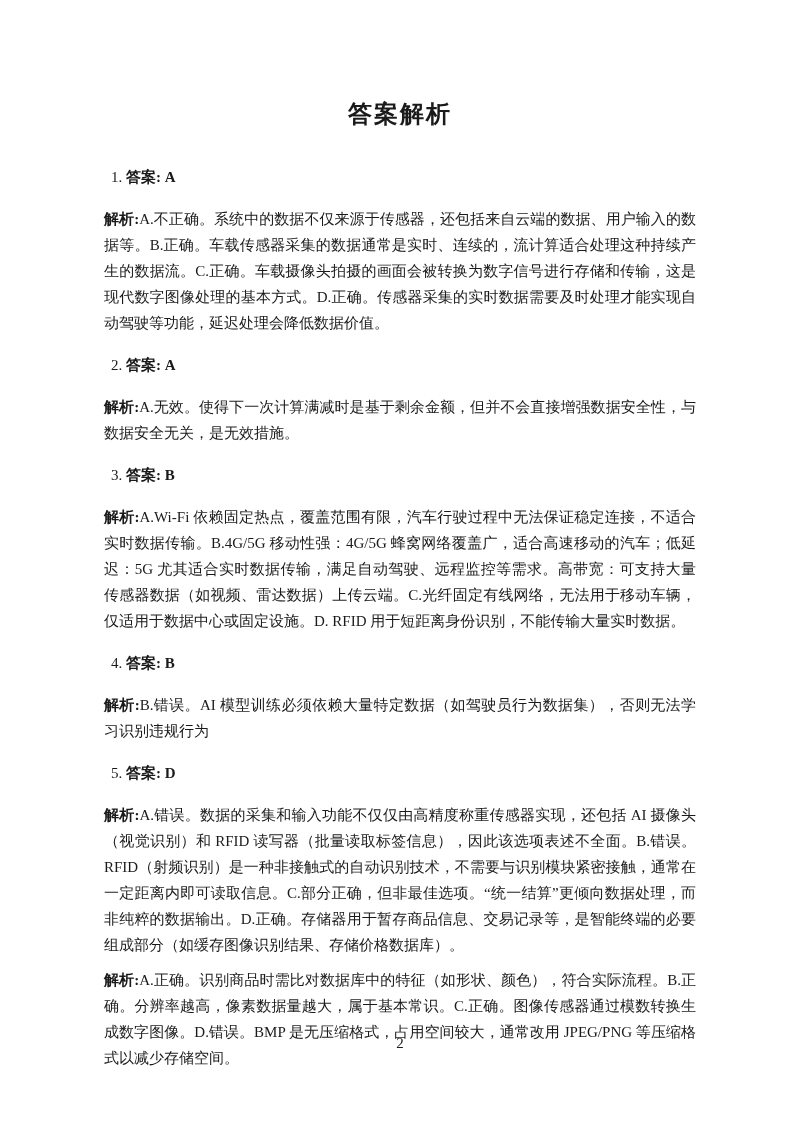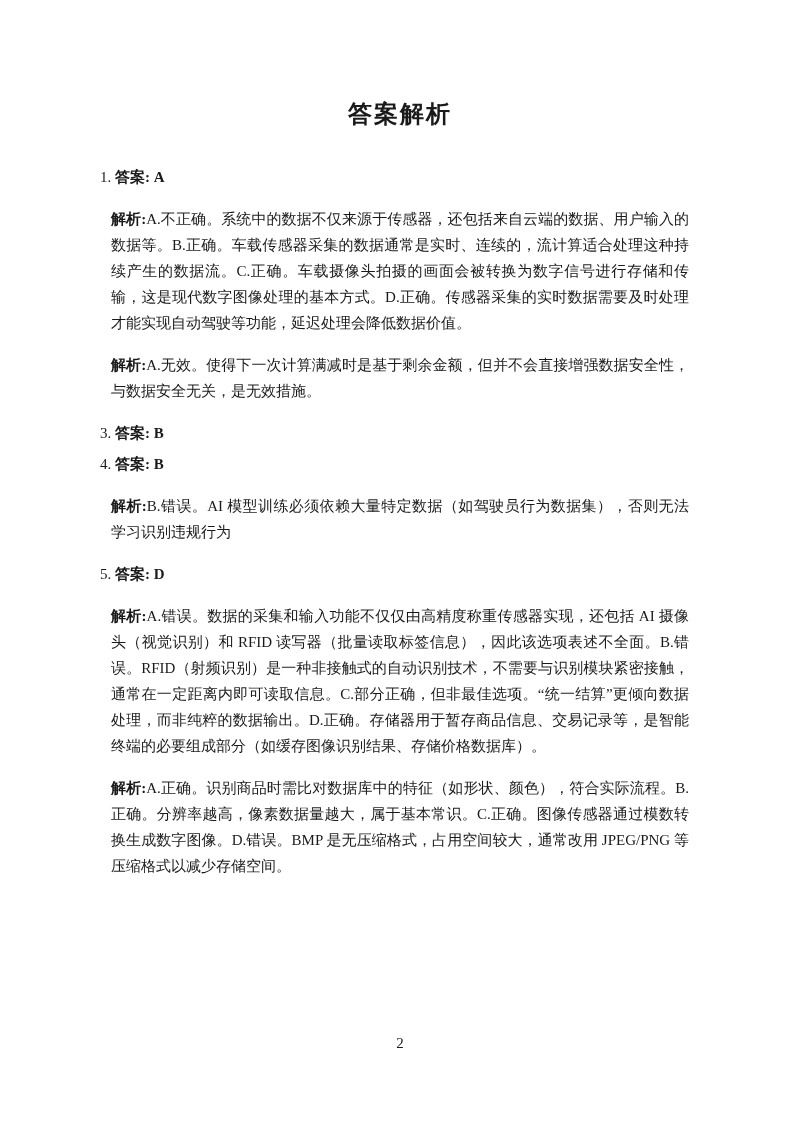--- a/index.html
+++ b/index.html
@@ -29,28 +29,28 @@
     letter-spacing: 2px;
   }
   .content {
     font-size: 15px;
     line-height: 26px;
   }
   .item {
     margin: 0 0 3px 0;
   }
   .answer-line {
-    margin: 5px;
+    margin: 16px;
     font-weight: normal;
   }
   .answer-line .bold {
     font-weight: bold;
   }
   .analysis {
-    margin: 16px;
+    margin: 9px;
     text-align: justify;
   }
   .analysis .bold {
     font-weight: bold;
   }
   .page-number {
     position: absolute;
     bottom: 72px;
     left: 0;
     width: 800px;
@@ -65,25 +65,27 @@
   <h1 class="title">答案解析</h1>
 
   <div class="content">
 
     <div class="item">
       <p class="answer-line"><span>1.</span>&nbsp;<span class="bold">答案:</span> <span class="bold">A</span></p>
       <p class="analysis"><span class="bold">解析:</span><span>A.不正确。系统中的数据不仅来源于传感器，还包括来自云端的数据、用户输入的数据等。B.正确。车载传感器采集的数据通常是实时、连续的，流计算适合处理这种持续产生的数据流。C.正确。车载摄像头拍摄的画面会被转换为数字信号进行存储和传输，这是现代数字图像处理的基本方式。D.正确。传感器采集的实时数据需要及时处理才能实现自动驾驶等功能，延迟处理会降低数据价值。</span></p>
     </div>
 
     <div class="item">
+      <p class="answer-line"><span>2.</span>&nbsp;<span class="bold">答案:</span> <span class="bold">A</span></p>
       <p class="analysis"><span class="bold">解析:</span><span>A.无效。使得下一次计算满减时是基于剩余金额，但并不会直接增强数据安全性，与数据安全无关，是无效措施。</span></p>
     </div>
 
     <div class="item">
       <p class="answer-line"><span>3.</span>&nbsp;<span class="bold">答案:</span> <span class="bold">B</span></p>
+      <p class="analysis"><span class="bold">解析:</span><span>A.Wi-Fi 依赖固定热点，覆盖范围有限，汽车行驶过程中无法保证稳定连接，不适合实时数据传输。B.4G/5G 移动性强：4G/5G 蜂窝网络覆盖广，适合高速移动的汽车；低延迟：5G 尤其适合实时数据传输，满足自动驾驶、远程监控等需求。高带宽：可支持大量传感器数据（如视频、雷达数据）上传云端。C.光纤固定有线网络，无法用于移动车辆，仅适用于数据中心或固定设施。D. RFID 用于短距离身份识别，不能传输大量实时数据。</span></p>
     </div>
 
     <div class="item">
       <p class="answer-line"><span>4.</span>&nbsp;<span class="bold">答案:</span> <span class="bold">B</span></p>
       <p class="analysis"><span class="bold">解析:</span><span>B.错误。AI 模型训练必须依赖大量特定数据（如驾驶员行为数据集），否则无法学习识别违规行为</span></p>
     </div>
 
     <div class="item">
       <p class="answer-line"><span>5.</span>&nbsp;<span class="bold">答案:</span> <span class="bold">D</span></p>
       <p class="analysis"><span class="bold">解析:</span><span>A.错误。数据的采集和输入功能不仅仅由高精度称重传感器实现，还包括 AI 摄像头（视觉识别）和 RFID 读写器（批量读取标签信息），因此该选项表述不全面。B.错误。RFID（射频识别）是一种非接触式的自动识别技术，不需要与识别模块紧密接触，通常在一定距离内即可读取信息。C.部分正确，但非最佳选项。“统一结算”更倾向数据处理，而非纯粹的数据输出。D.正确。存储器用于暂存商品信息、交易记录等，是智能终端的必要组成部分（如缓存图像识别结果、存储价格数据库）。</span></p>

